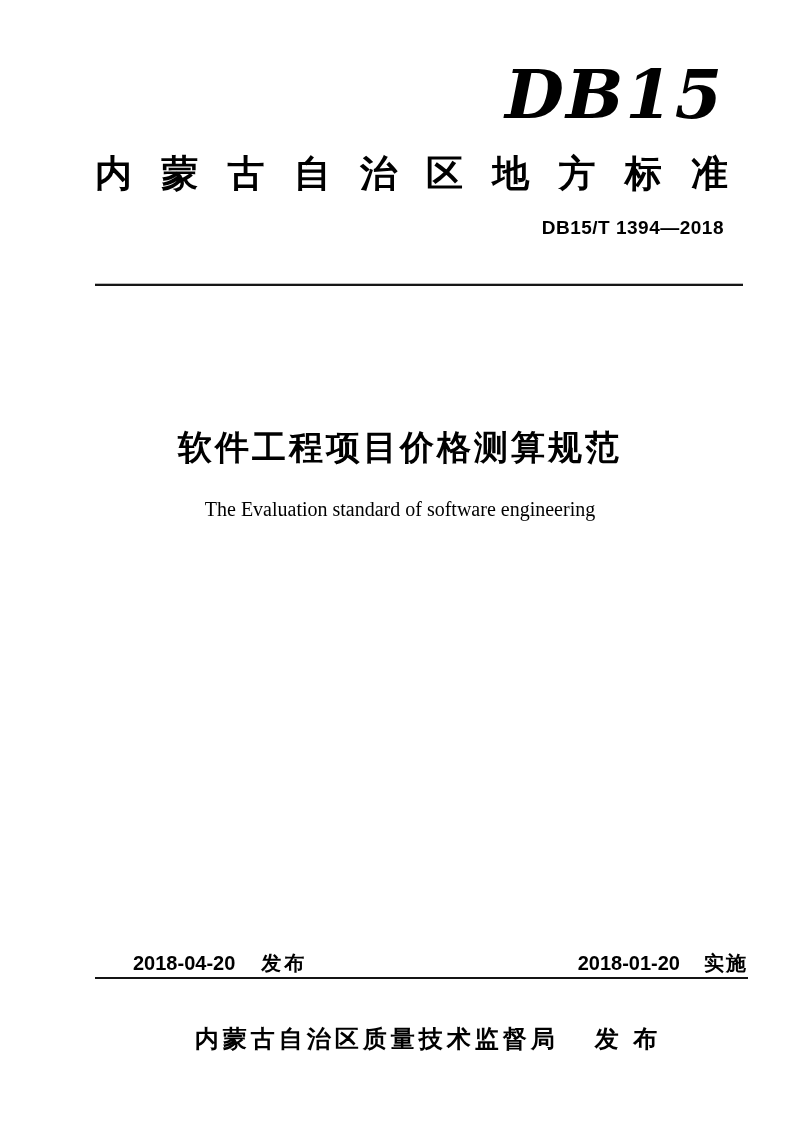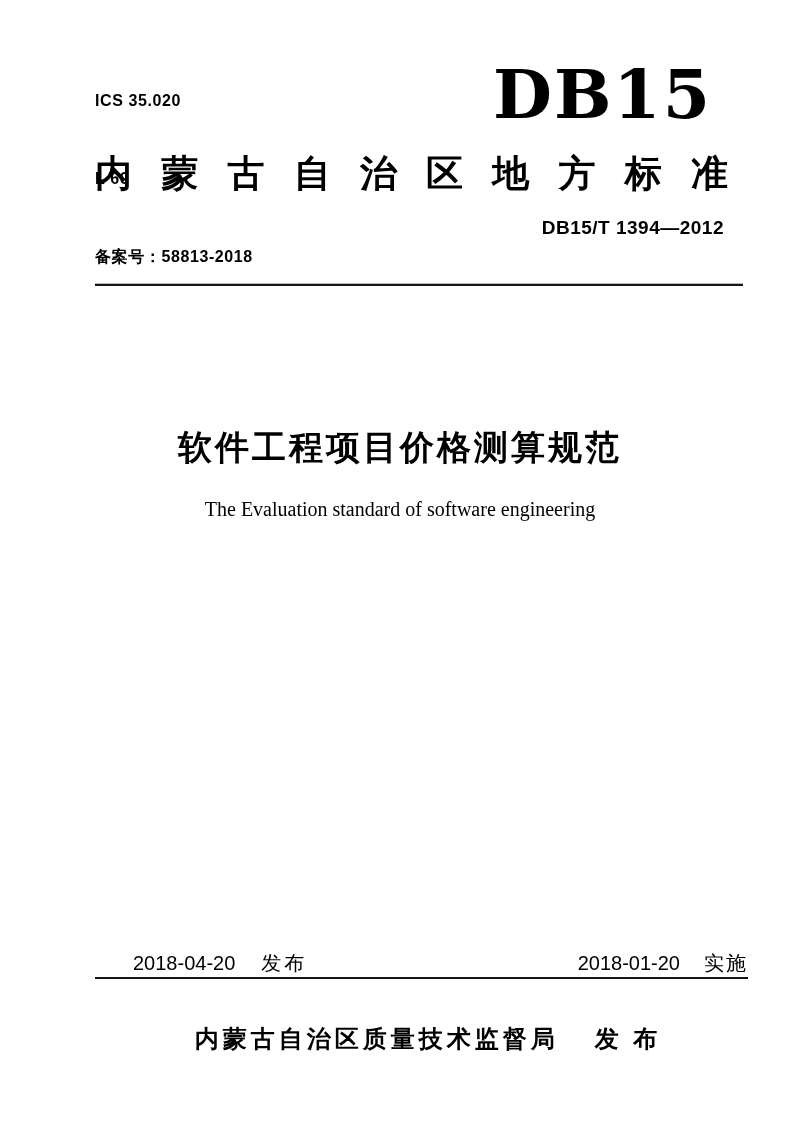--- a/index.html
+++ b/index.html
@@ -12,24 +12,25 @@
     overflow:hidden;
   }
   
   .meta {
     position:absolute; left:95px; top:36px;
     font-size:16px; font-weight:600; line-height:26px;
     letter-spacing:0.6px; white-space:pre;
   }
   
   .dbcode {
-    position:absolute; right:88px; top:60px;
+    position:absolute; right:76px; top:60px;
     font-family:"DejaVu Serif","Liberation Serif",serif;
     font-weight:700; font-size:68px; line-height:1;
     letter-spacing:2px;
+    font-style:italic;
   }
   
   .region-title {
     position:absolute; left:95px; width:633px; top:152px;
     display:flex; justify-content:space-between;
     font-size:37px; font-weight:600; line-height:44px;
   }
   
   .doc-number {
     position:absolute; right:76px; top:217px;
@@ -51,59 +52,54 @@
   }
   .title-en {
     position:absolute; left:0; width:800px; top:498px;
     text-align:center; font-size:20px; font-weight:400;
     font-family:"Liberation Serif","DejaVu Serif",serif;
   }
   
   .dates {
     position:absolute; left:133px; width:615px; top:951px;
     display:flex; justify-content:space-between;
-    font-size:20px; font-weight:400; line-height:24px;gap:15px;
+    font-size:20px; font-weight:700; line-height:24px;gap:15px;
   }
   .date-label-issue { margin-left:26px; letter-spacing:3px; }
   .date-label-impl  { margin-left:24px; letter-spacing:2px; }
   
   .publisher {
     position:absolute; left:0; width:800px; top:1024px;
     text-align:center; font-size:24px; font-weight:700;
     letter-spacing:4px; line-height:30px;padding-left:28px;
   }
   .publish-label { margin-left:36px; }
 </style>
 </head>
 <body>
 
 <div class="page">
 
-  <div class="meta">
-    <div>ICS 35.020</div>
-    <div>L 60</div>
-    <div>备案号：58813-2018</div>
-  </div>
 
   <div class="dbcode">DB15</div>
 
   <div class="region-title">
       <span>内</span>
       <span>蒙</span>
       <span>古</span>
       <span>自</span>
       <span>治</span>
       <span>区</span>
       <span>地</span>
       <span>方</span>
       <span>标</span>
       <span>准</span>
     </div>
 
-  <div class="doc-number">DB15/T 1394—2012</div>
+  <div class="doc-number">DB15/T 1394—2018</div>
 
   <div class="rule-top"></div>
 
   <div class="title-zh">软件工程项目价格测算规范</div>
   <div class="title-en">The Evaluation standard of software engineering</div>
 
   <div class="dates">
     <div>
       <span>2018-04-20</span><span class="date-label-issue">发布</span>
     </div>

